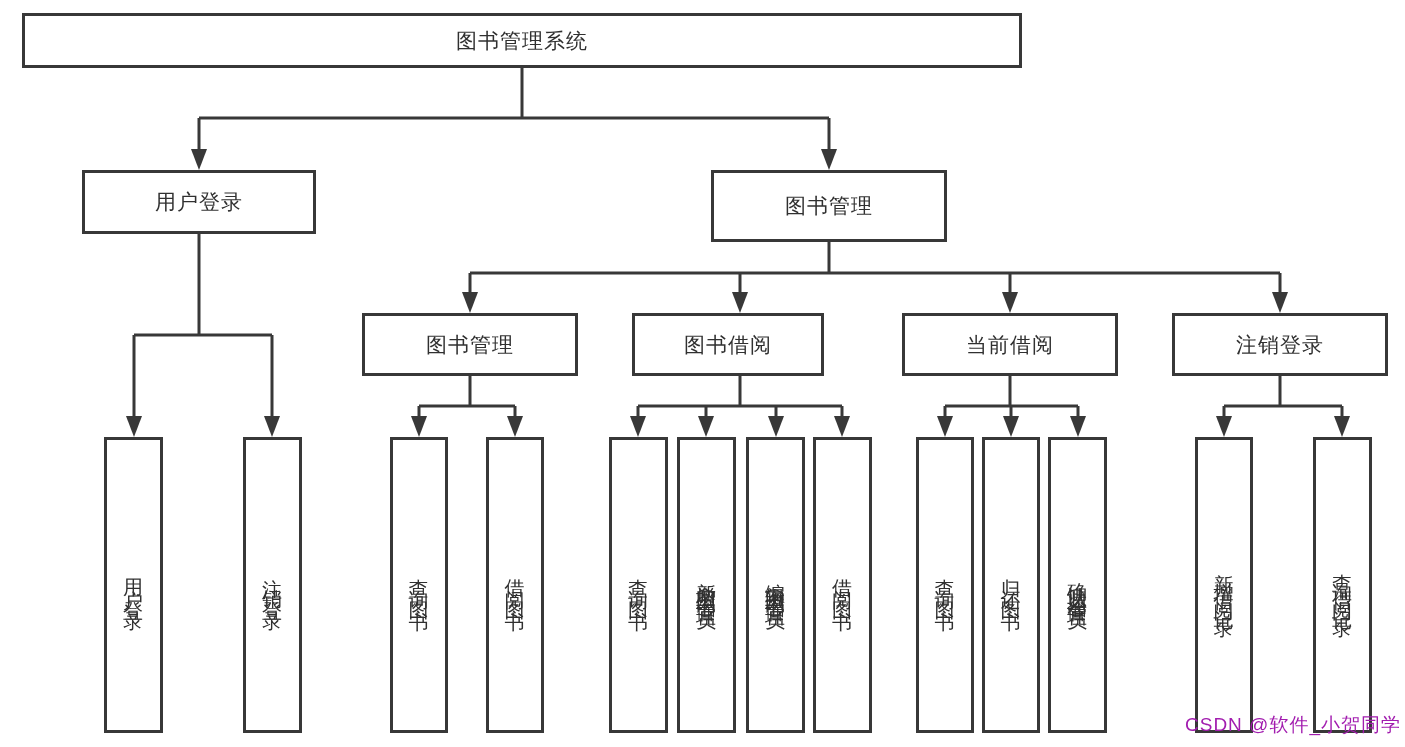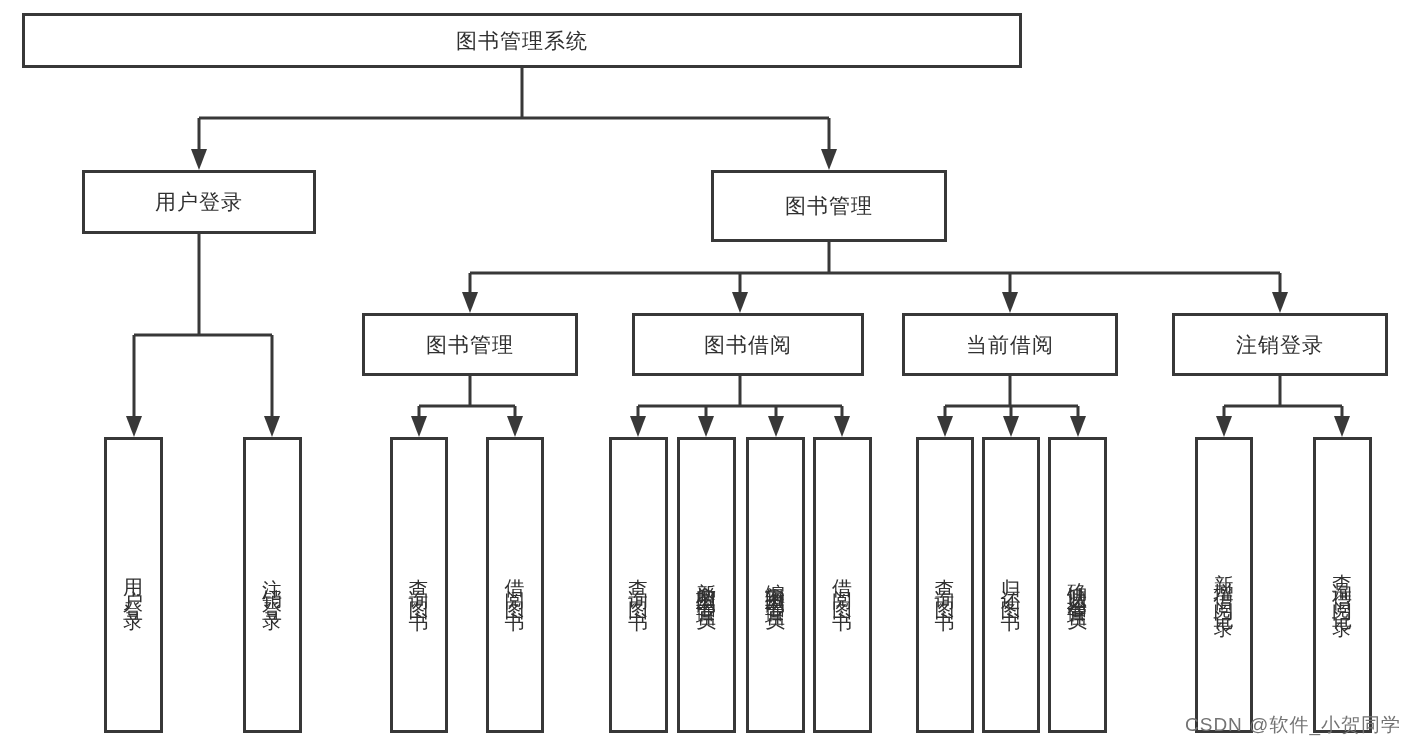--- a/index.html
+++ b/index.html
@@ -46,21 +46,21 @@
     line-height: 1;
   }
   .ls-wide  { letter-spacing: 11px; }
   .ls-mid   { letter-spacing: 9px;  }
   .ls-tight { letter-spacing: 4px;  }
   .watermark {
     position: absolute;
     left: 1185px;
     top: 712px;
     font-size: 19px;
-    color: #737373;
+    color: #a21caf;
     white-space: nowrap;
     letter-spacing: 1px;
   }
 </style>
 </head>
 <body>
 
 <div class="stage">
 
   <svg class="connector-layer" width="1405" height="747">
@@ -103,21 +103,21 @@
   <div class="node h-node" style="left:82px; top:170px; width:234px; height:64px;">
     <span>用户登录</span>
   </div>
   <div class="node h-node" style="left:711px; top:170px; width:236px; height:72px;">
     <span>图书管理</span>
   </div>
 
   <div class="node h-node" style="left:362px; top:313px; width:216px; height:63px;">
     <span>图书管理</span>
   </div>
-  <div class="node h-node" style="left:632px; top:313px; width:232px; height:63px;">
+  <div class="node h-node" style="left:632px; top:313px; width:192px; height:63px;">
     <span>图书借阅</span>
   </div>
   <div class="node h-node" style="left:902px; top:313px; width:216px; height:63px;text-align:center;">
     <span>当前借阅</span>
   </div>
   <div class="node h-node" style="left:1172px; top:313px; width:216px; height:63px;">
     <span>注销登录</span>
   </div>
 
   <div class="node v-node" style="left:104px; top:437px; width:59px; height:296px;">

